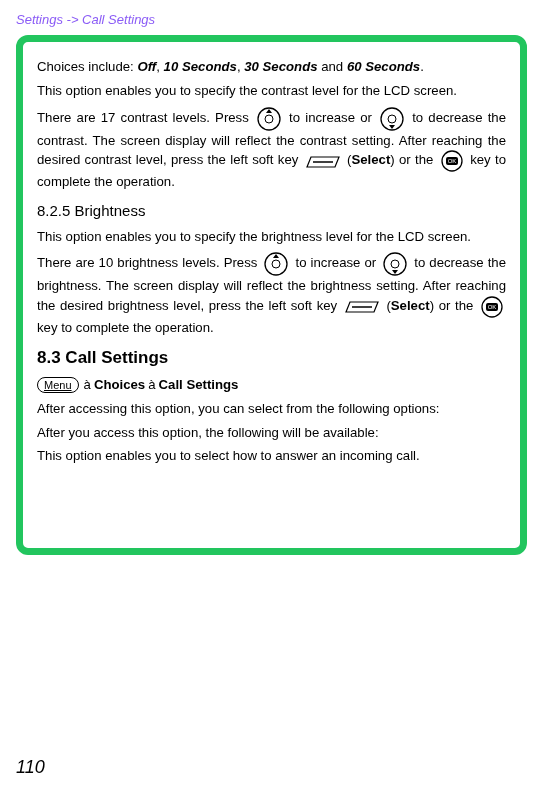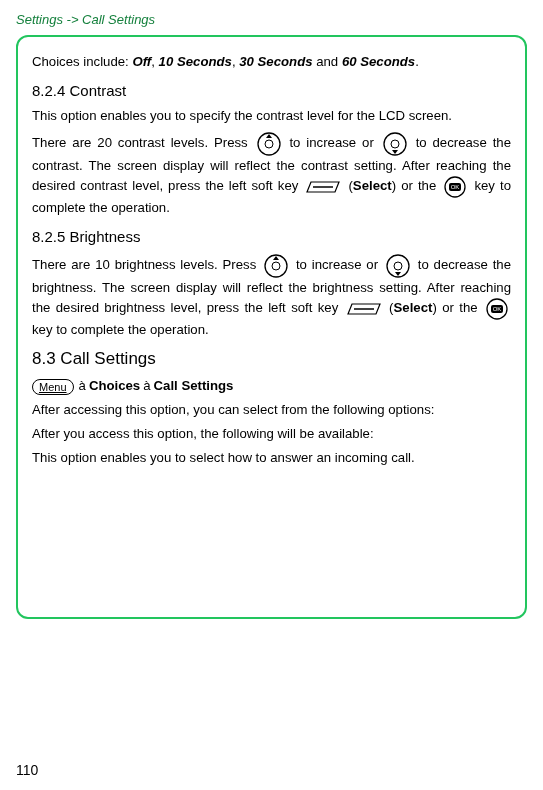--- a/index.html
+++ b/index.html
@@ -14,43 +14,43 @@
   }
   .page {
     padding: 12px 16px 0 16px;
     box-sizing: border-box;
     height: 100%;
     position: relative;
   }
   .header-path {
     font-style: italic;
     font-size: 13px;
-    color: #15803d;
+    color: #8b5cf6;
     margin: 0 0 8px 0;
   }
   .content-box {
-    border: 2px solid #22c55e;
+    border: 7px solid #22c55e;
     border-radius: 12px;
     padding: 10px 14px 60px 14px;
     font-size: 13.2px;
     line-height: 1.35;
-    height: 584px;
+    height: 520px;
     box-sizing: border-box;
     color: #000;
   }
   .content-box p {
     margin: 6px 0;
   }
   .h3 {
     font-size: 15px;
     margin: 10px 0 6px 0;
   }
   .h2 {
     font-size: 17px;
-    font-weight: normal;
+    font-weight: bold;
     margin: 10px 0 4px 0;
   }
   .bold { font-weight: bold; }
   .italic { font-style: italic; }
   .menu-pill {
     display: inline-block;
     border: 1px solid #000;
     border-radius: 10px;
     padding: 0 6px;
     font-size: 11px;
@@ -68,42 +68,42 @@
   }
   .icon-wrap {
     display: inline-block;
     vertical-align: middle;
     margin: 0 2px;
   }
   .page-num {
     position: absolute;
     bottom: 12px;
     left: 16px;
-    font-size: 14px;
+    font-style: italic;
+    font-size: 18px;
   }
   svg { vertical-align: middle; }
   .just { text-align: justify; }
 </style>
 </head>
 <body>
 
 <div class="page">
   <div class="header-path">Settings -&gt; Call Settings</div>
 
   <div class="content-box">
 
     <p>
       <span>Choices include: </span><span class="bold italic">Off</span><span>, </span><span class="bold italic">10 Seconds</span><span>, </span><span class="bold italic">30 Seconds</span><span> and </span><span class="bold italic">60 Seconds</span><span>.</span>
     </p>
 
-    <div class="h3">8.2.4 Contrast</div>
     <p class="just">This option enables you to specify the contrast level for the LCD screen.</p>
 
     <p class="just">
-      <span>There are 20 contrast levels. Press </span>
+      <span>There are 17 contrast levels. Press </span>
       <span class="icon-wrap">
         <svg width="26" height="26">
             <circle cx="13" cy="13" r="11" fill="none" stroke="#000" stroke-width="1.3"></circle>
             <circle cx="13" cy="13" r="4" fill="none" stroke="#000" stroke-width="1"></circle>
             <polygon points="13,3 10,7 16,7" fill="#000"></polygon>
           </svg>
       </span>
       <span> to increase or </span>
       <span class="icon-wrap">
         <svg width="26" height="26">
@@ -124,20 +124,21 @@
         <svg width="24" height="24">
             <circle cx="12" cy="12" r="10" fill="none" stroke="#000" stroke-width="1.3"></circle>
             <rect x="6" y="8" width="12" height="8" rx="2" fill="#000"></rect>
             <text x="12" y="14" font-size="6" fill="#fff" text-anchor="middle" font-family="Arial">OK</text>
           </svg>
       </span>
       <span> key to complete the operation.</span>
     </p>
 
     <div class="h3">8.2.5 Brightness</div>
+    <p class="just">This option enables you to specify the brightness level for the LCD screen.</p>
 
     <p class="just">
       <span>There are 10 brightness levels. Press </span>
       <span class="icon-wrap">
         <svg width="26" height="26">
             <circle cx="13" cy="13" r="11" fill="none" stroke="#000" stroke-width="1.3"></circle>
             <circle cx="13" cy="13" r="4" fill="none" stroke="#000" stroke-width="1"></circle>
             <polygon points="13,3 10,7 16,7" fill="#000"></polygon>
           </svg>
       </span>

